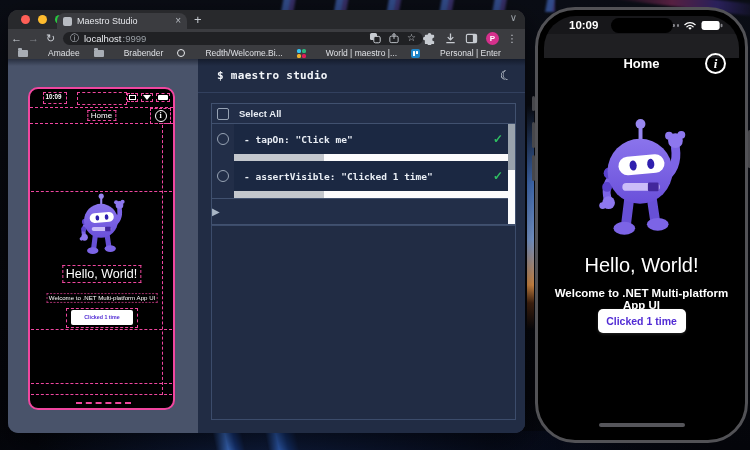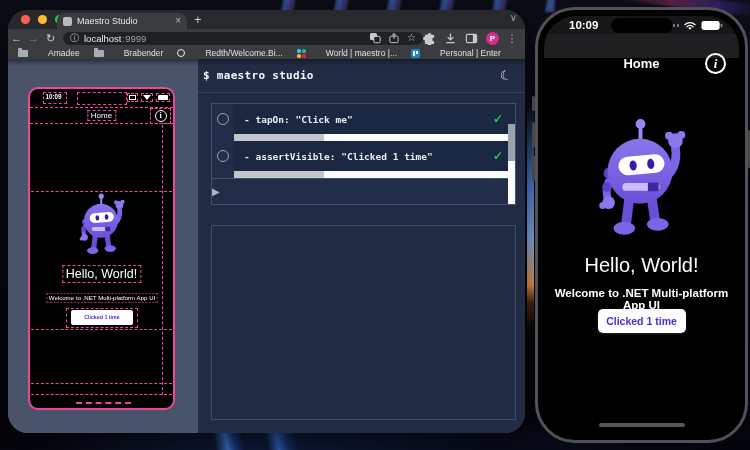--- a/index.html
+++ b/index.html
@@ -15,21 +15,21 @@
   .wp-streak-tr { position:absolute; right:-12px; top:-4px; width:150px; height:12px; transform:rotate(7deg);
       background:linear-gradient(90deg, transparent, rgba(200,60,130,.4) 40%, rgba(100,70,220,.35) 70%, transparent); filter:blur(1px); }
   .wp-beam-right { position:absolute; left:527px; top:105px; width:7px; height:225px;
       background:linear-gradient(to bottom, rgba(70,120,230,0), rgba(90,150,250,.8) 35%, rgba(150,190,255,.9) 60%, rgba(245,160,80,.95) 80%, rgba(140,70,25,.5) 88%, transparent); }
   .wp-beam-bottom { position:absolute; left:182px; top:429px; width:150px; height:21px;
       background:linear-gradient(78deg, transparent 22%, #4a86e8 30%, #16377c 35%, transparent 41%, transparent 56%, #3a74d8 63%, #102e66 69%, transparent 76%); filter:blur(.4px); }
   .wp-band-bottom { position:absolute; left:0; top:431px; width:750px; height:19px;
       background:linear-gradient(90deg, transparent 5%, rgba(35,70,150,.3) 35%, rgba(12,24,60,.25) 65%, transparent 95%); }
 
   
-  .browser { position:absolute; left:8px; top:10px; width:517px; height:423px; border-radius:20px;
+  .browser { position:absolute; left:8px; top:10px; width:517px; height:423px; border-radius:10px;
       background:#3b3c40; overflow:hidden; box-shadow:0 12px 34px rgba(0,0,0,.6); }
   .tabstrip { position:relative; height:19px; background:#28292c; }
   .traffic { position:absolute; top:5px; left:13px; display:flex; gap:8px; }
   .light { width:9px; height:9px; border-radius:50%; }
   .light.red{background:#ff5f57}.light.yellow{background:#febc2e}.light.green{background:#28c840}
   .tab { position:absolute; left:49px; top:3px; width:130px; height:16px; background:#3b3c40;
       border-radius:8px 8px 0 0; display:flex; align-items:center; padding:0 6px; gap:5px; }
   .favicon { width:9px; height:9px; border-radius:2px; background:#b8bcc2; flex:0 0 auto; }
   .tab-title { font-size:9px; color:#e4e6ea; white-space:nowrap; overflow:hidden; flex:1; }
   .tab-close { font-size:10px; color:#b6bac0; line-height:1; }
@@ -101,21 +101,21 @@
   .m-btn-box { position:absolute; left:50%; top:219px; transform:translateX(-50%); width:72px; height:20px; }
   .m-btn { position:absolute; left:50%; top:221px; transform:translateX(-50%); width:62px; height:15px;
       background:#fff; border-radius:2px; display:flex; align-items:center; justify-content:center; }
   .m-btn span { font-size:8px; font-weight:bold; color:#512bd4; transform:scale(.66); white-space:nowrap; }
   .m-homebar { position:absolute; left:46px; top:313px; width:55px; border-top:2px dashed #f0469f; }
 
   
   .mainpanel { position:absolute; left:190px; top:0; width:327px; height:374px; background:#212c44; }
   .studio-header { position:absolute; left:0; top:0; width:100%; height:34px; border-bottom:1px solid #32405e;
       display:flex; align-items:center; }
-  .studio-title { margin-left:5px; font-family:"DejaVu Sans Mono",monospace; font-weight:bold;
+  .studio-title { margin-left:19px; font-family:"DejaVu Sans Mono",monospace; font-weight:bold;
       font-size:11px; color:#f2f5f9; letter-spacing:.3px; }
   .moon { margin-left:auto; margin-right:13px; font-size:13px; color:#e3e9f0; transform:rotate(-12deg); }
 
   .cmdbox { position:absolute; left:13px; top:44px; width:305px; border:1px solid #41516f; }
   .selrow { height:20px; display:flex; align-items:center; border-bottom:1px solid #41516f; background:#222e48; }
   .checkbox { width:12px; height:12px; border:1.5px solid #97a3b4; border-radius:2px; margin-left:5px; }
   .sel-label { margin-left:10px; font-size:9.5px; color:#e7ecf3; font-weight:bold; }
   .cmdrow { height:37px; display:flex; background:#222e48; }
   .selcell { width:22px; display:flex; align-items:flex-start; justify-content:center; padding-top:9px; }
   .radio { width:12px; height:12px; border:1.5px solid #97a3b4; border-radius:50%; }
@@ -349,20 +349,24 @@
       </div>
     </div>
 
     <div class="mainpanel">
       <div class="studio-header">
         <span class="studio-title">$ maestro studio</span>
         <span class="moon">☾</span>
       </div>
 
       <div class="cmdbox">
+        <div class="selrow">
+          <span class="checkbox"></span>
+          <span class="sel-label">Select All</span>
+        </div>
 
         <div class="cmdrow">
           <div class="selcell">
               <span class="radio"></span>
             </div>
           <div class="codewrap">
             <div class="codeline">- tapOn: "Click me"</div>
             <span class="check">✓</span>
             <div class="hbar">
                 <span class="thumb"></span>

